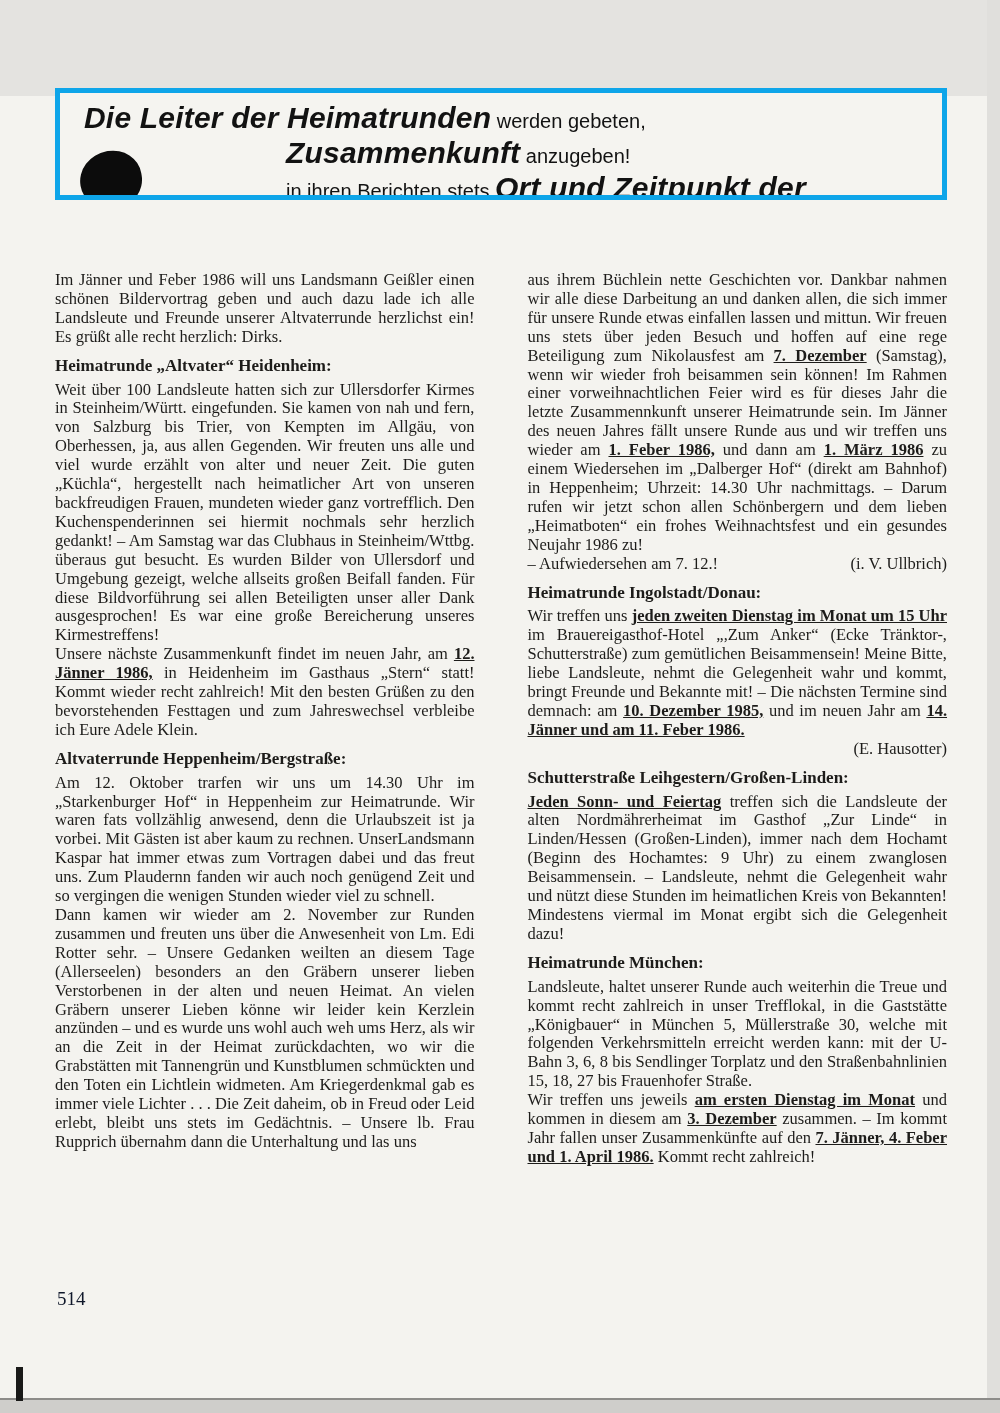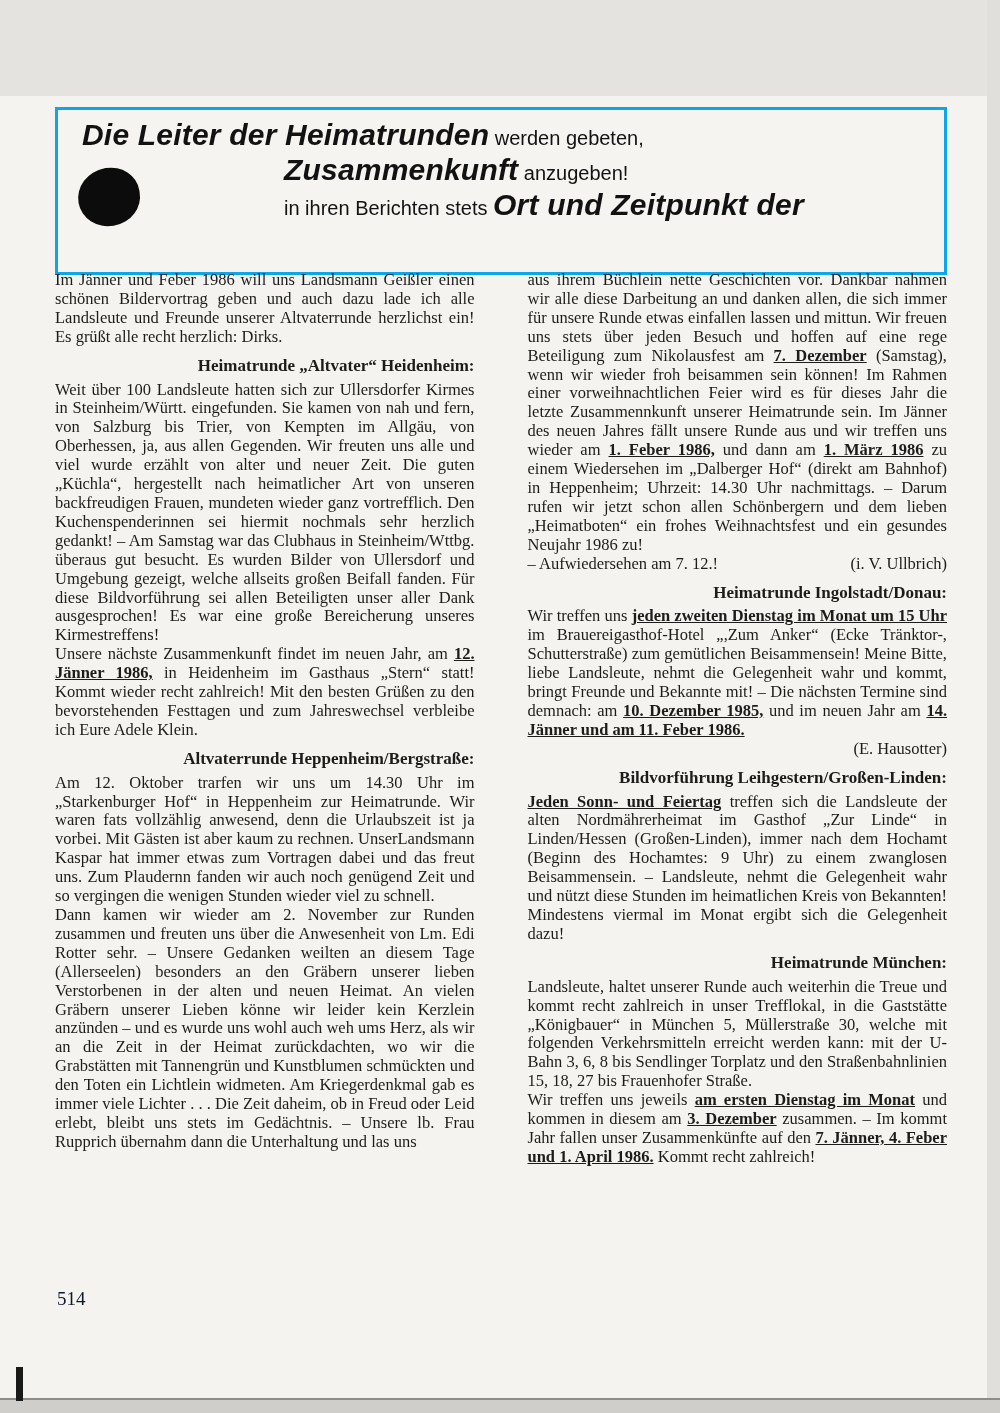--- a/index.html
+++ b/index.html
@@ -13,22 +13,22 @@
     overflow:hidden;
   }
   
   .top-band { position:absolute; left:0; top:0; width:1000px; height:96px; background:#e4e3e0; }
   .right-band { position:absolute; right:0; top:0; width:13px; height:1413px; background:#e0dfdc; }
   .bottom-band { position:absolute; left:0; bottom:0; width:1000px; height:15px; background:#cfcecb; border-top:2px solid #8d8c89; }
   .corner-mark { position:absolute; left:16px; bottom:12px; width:7px; height:34px; background:#191918; }
 
   
   .notice-box {
-    position:absolute; left:55px; top:107px; width:892px; height:168px;
-    border:3px solid #0ea5e9; background:#f5f4f0;
+    position:absolute; left:55px; top:88px; width:892px; height:112px;
+    border:5px solid #0ea5e9; background:#f5f4f0;
     padding:8px 18px 8px 24px;
     font-family:"Liberation Sans", sans-serif;
     color:#121212;
     overflow:hidden;
   }
   .nb-line { white-space:nowrap; }
   .nb-big { font-weight:bold; font-style:italic; font-size:30px; letter-spacing:.2px; }
   .nb-norm { font-size:20px; }
   .nb-rest { margin-left:202px; margin-top:1px; }
   .dot {
@@ -44,21 +44,21 @@
   }
   .col {
     width:430px;
     font-size:16.5px; line-height:18.9px;
     text-align:justify;
     hyphens:auto;
   }
   .para { margin:0; }
   .section-heading {
     font-size:17px; font-weight:bold;
-    margin:10px 0 5px 0; text-align:right;
+    margin:10px 0 5px 0; text-align:left;
   }
   .bold { font-weight:bold;text-decoration:underline; }
   .split-line { display:flex; justify-content:space-between; }
 
   .page-number { position:absolute; left:57px; top:1288px; font-size:19px; color:#0f172a; }
 </style>
 </head>
 <body>
 
 <div class="top-band"></div>
@@ -94,21 +94,21 @@
       <div class="split-line">
         <span><span>– Aufwiedersehen am 7. 12.!</span></span>
         <span>(i. V. Ullbrich)</span>
       </div>
       <h3 class="section-heading">Heimatrunde Ingolstadt/Donau:</h3>
       <p class="para"><span>Wir treffen uns </span><span class="bold">jeden zweiten Dienstag im Monat um 15 Uhr</span><span> im Brauereigasthof-Hotel „,Zum Anker“ (Ecke Tränktor-, Schutterstraße) zum gemütlichen Beisammensein! Meine Bitte, liebe Landsleute, nehmt die Gelegenheit wahr und kommt, bringt Freunde und Bekannte mit! – Die nächsten Termine sind demnach: am </span><span class="bold">10. Dezember 1985,</span><span> und im neuen Jahr am </span><span class="bold">14. Jänner und am 11. Feber 1986.</span></p>
       <div class="split-line">
         <span><span></span></span>
         <span>(E. Hausotter)</span>
       </div>
-      <h3 class="section-heading">Bildvorführung Leihgestern/Großen-Linden:</h3>
+      <h3 class="section-heading">Schutterstraße Leihgestern/Großen-Linden:</h3>
       <p class="para"><span class="bold">Jeden Sonn- und Feiertag</span><span> treffen sich die Landsleute der alten Nordmährerheimat im Gasthof „Zur Linde“ in Linden/Hessen (Großen-Linden), immer nach dem Hochamt (Beginn des Hochamtes: 9 Uhr) zu einem zwanglosen Beisammensein. – Landsleute, nehmt die Gelegenheit wahr und nützt diese Stunden im heimatlichen Kreis von Bekannten! Mindestens viermal im Monat ergibt sich die Gelegenheit dazu!</span></p>
       <h3 class="section-heading">Heimatrunde München:</h3>
       <p class="para"><span>Landsleute, haltet unserer Runde auch weiterhin die Treue und kommt recht zahlreich in unser Trefflokal, in die Gaststätte „Königbauer“ in München 5, Müllerstraße 30, welche mit folgenden Verkehrsmitteln erreicht werden kann: mit der U-Bahn 3, 6, 8 bis Sendlinger Torplatz und den Straßenbahnlinien 15, 18, 27 bis Frauenhofer Straße.</span></p>
       <p class="para"><span>Wir treffen uns jeweils </span><span class="bold">am ersten Dienstag im Monat</span><span> und kommen in diesem am </span><span class="bold">3. Dezember</span><span> zusammen. – Im kommt Jahr fallen unser Zusammenkünfte auf den </span><span class="bold">7. Jänner, 4. Feber und 1. April 1986.</span><span> Kommt recht zahlreich!</span></p>
     </div>
 </div>
 
 <div class="page-number">514</div>
 
 </body></html>

